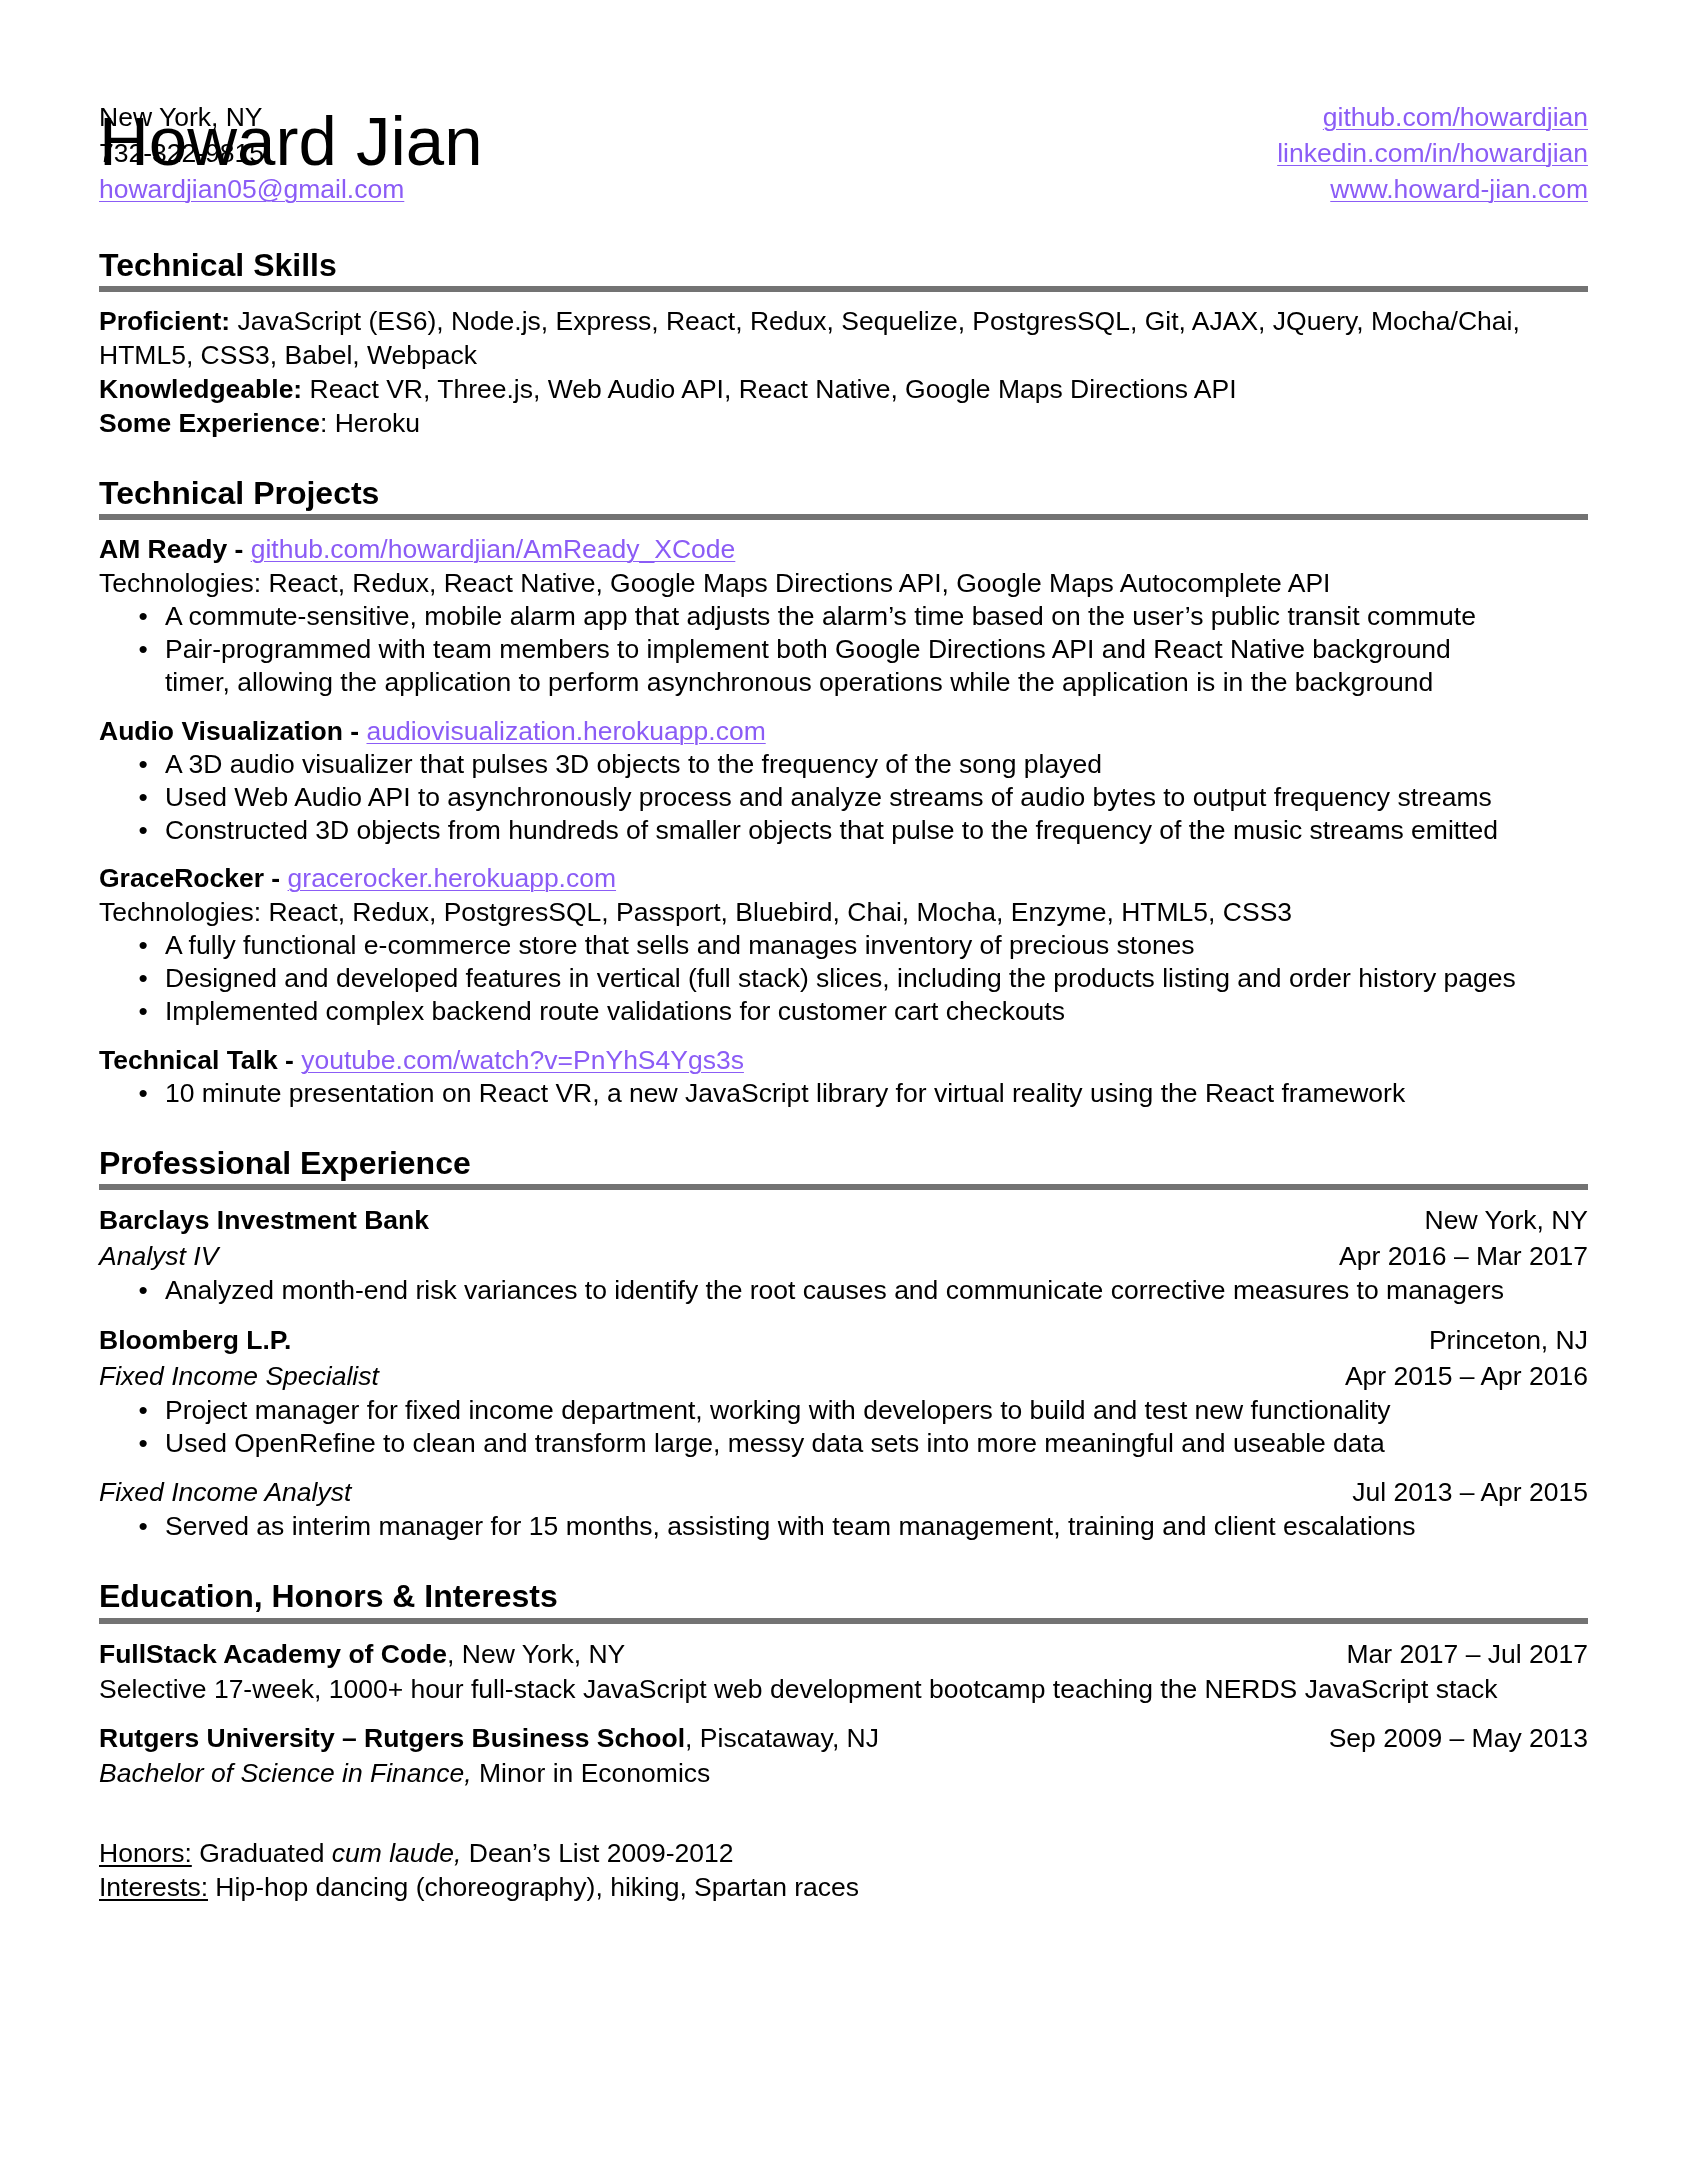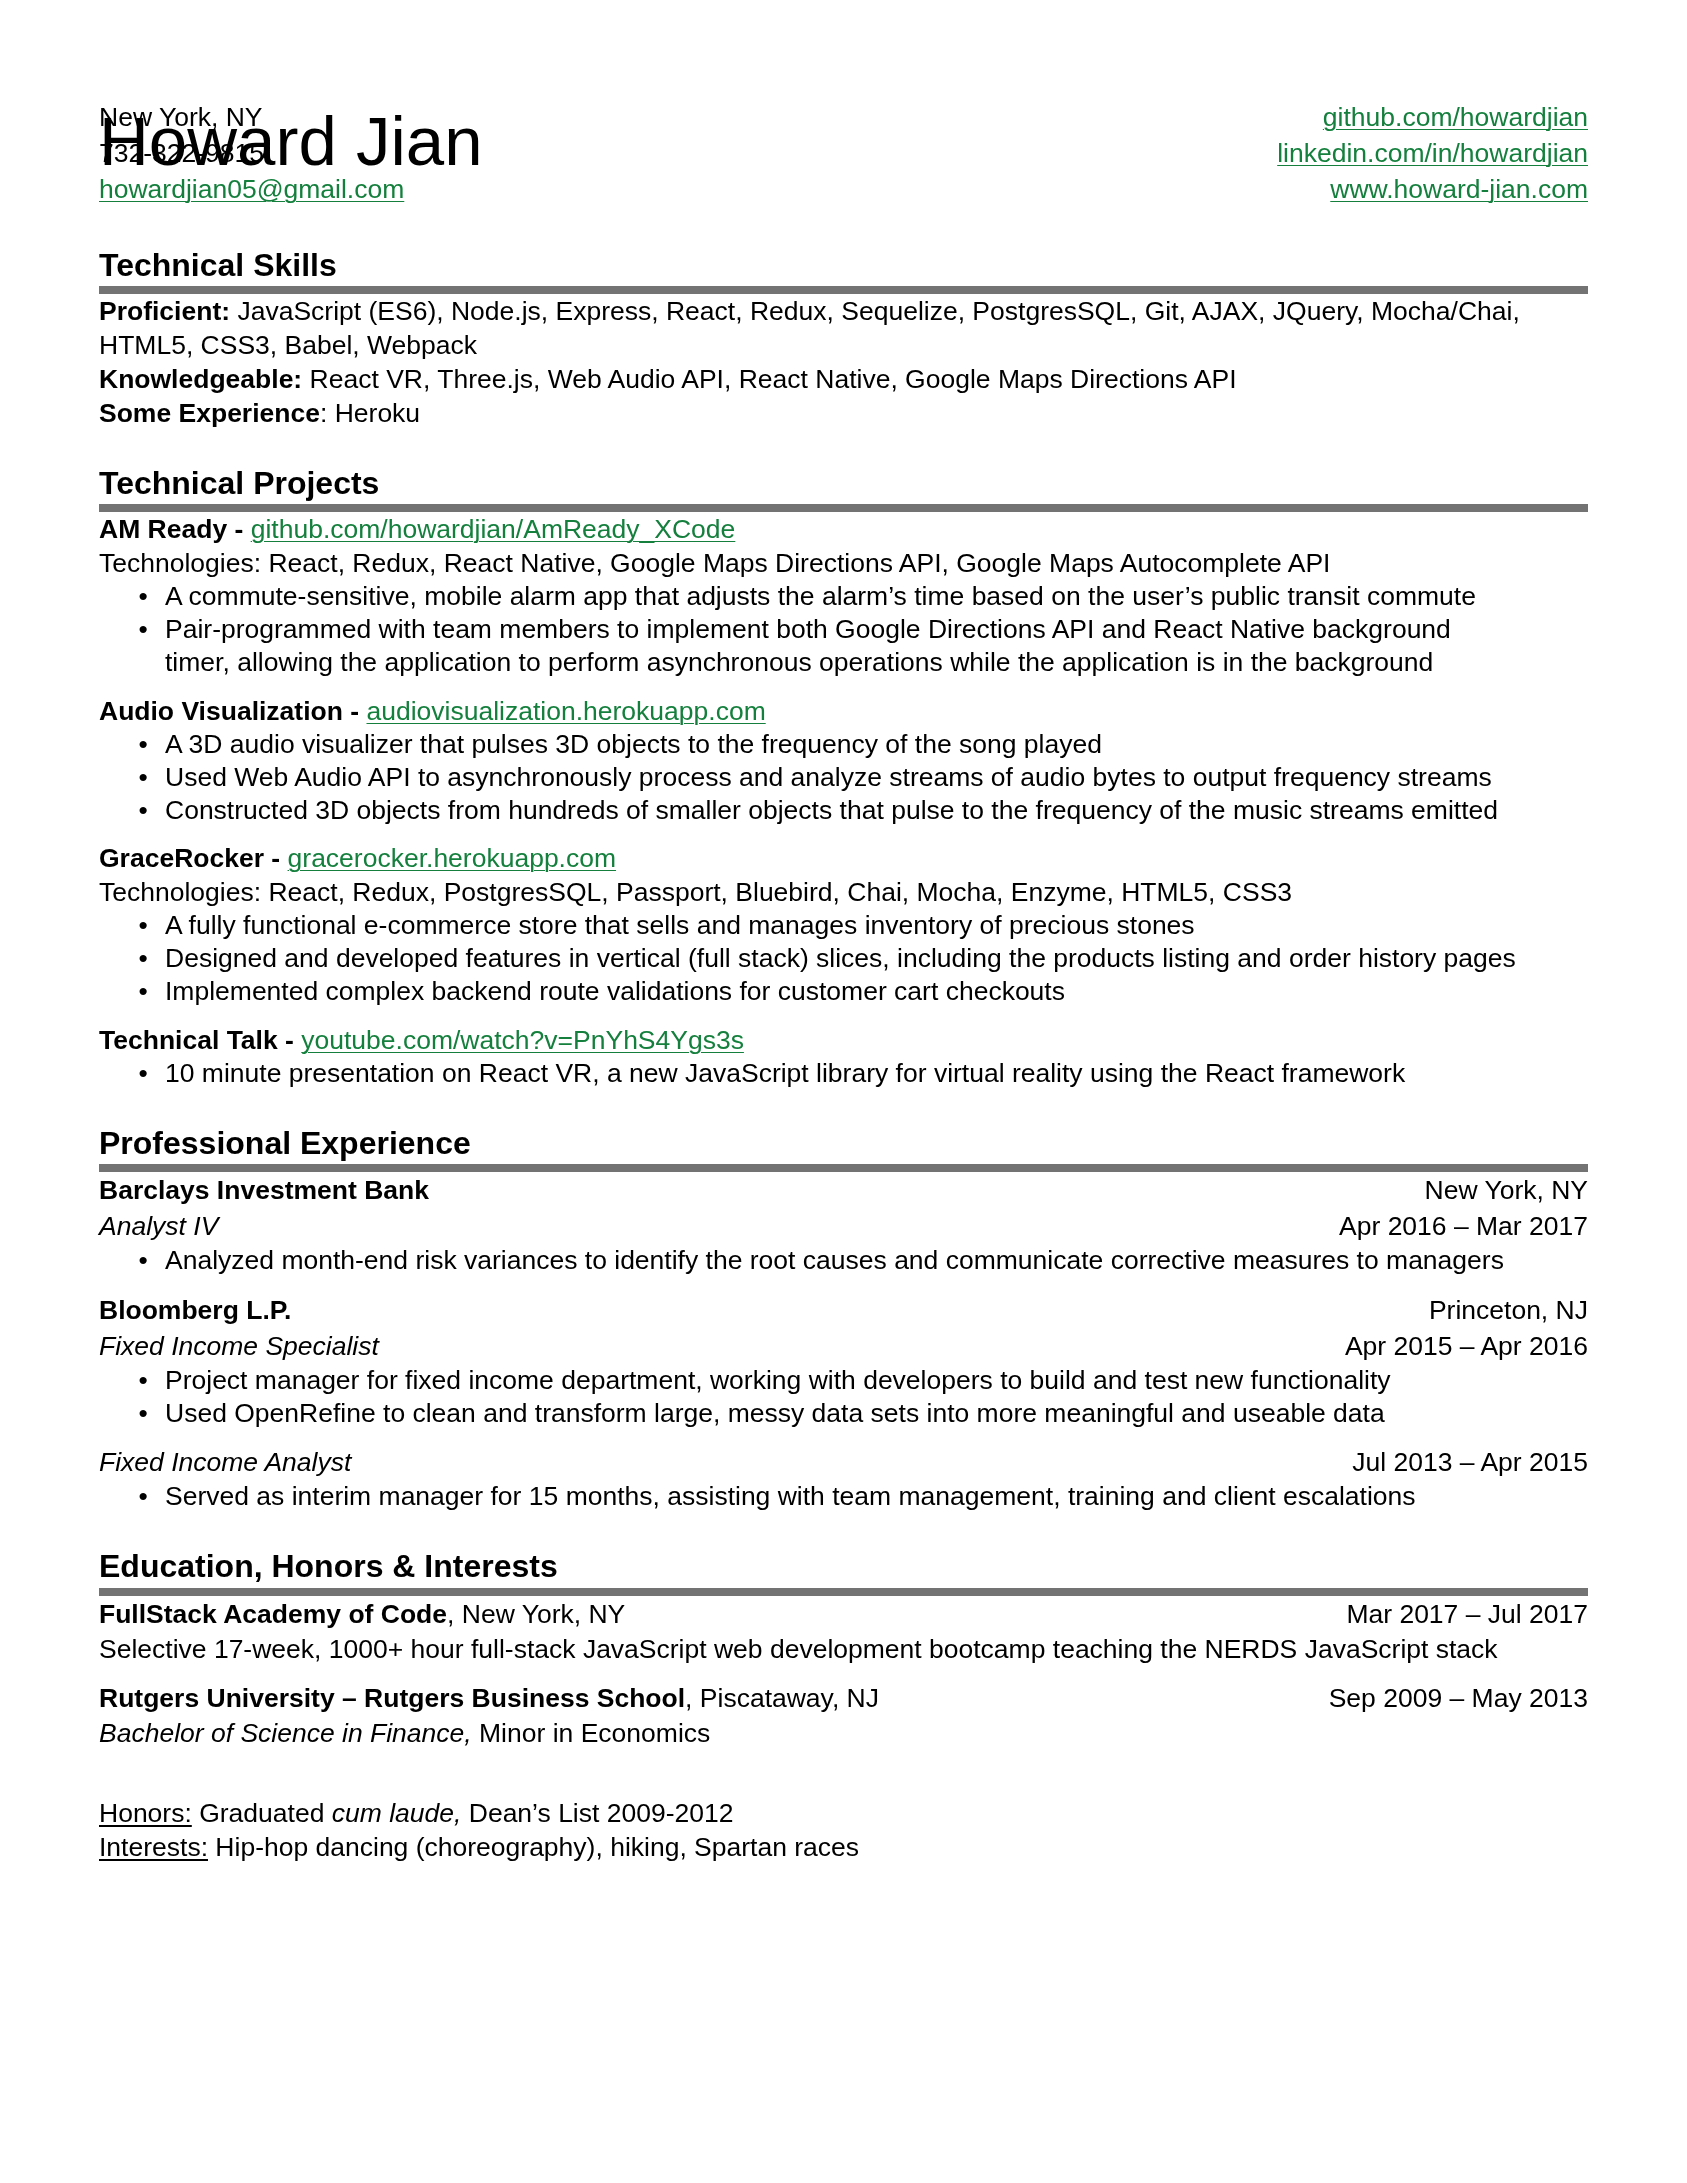--- a/index.html
+++ b/index.html
@@ -1,31 +1,31 @@
 <!DOCTYPE html>
 <html style="font-size:10.6px"><head>
 <meta charset="utf-8">
 <style>
   html, body { margin: 0; padding: 0; background: #ffffff; }
   body {
     width: 1687px; height: 2183px; position: relative; overflow: hidden;
     font-family: "Liberation Sans", sans-serif; color: #000;
     font-size: 26.5px; line-height: 34px;
   }
-  a, .link { color: #15803d; text-decoration: underline; text-decoration-thickness: 1.3px; text-underline-offset: 3.3px; }
+  a, .link { color: #8b5cf6; text-decoration: underline; text-decoration-thickness: 1.3px; text-underline-offset: 3.3px; }
   .page { position: absolute; left: 99px; top: 0; width: 1489px; }
 
   .header { position: relative; height: 218px; }
   .contact-left { position: absolute; left: 0; top: 99px; }
   .contact-left div { height: 36px; line-height: 36px; }
   .name { position: absolute; left: 0; right: 0; top: 99px; text-align: left; font-size: 69px; line-height: 86px; }
   .contact-right { position: absolute; right: 0; top: 99px; text-align: right; }
   .contact-right div { height: 36px; line-height: 36px; }
 
-  .section-title { font-weight: bold; font-size: 32px; line-height: 40px; border-bottom: 8px solid #737373; padding-bottom: 1.3px; margin-bottom: 0; }
+  .section-title { font-weight: bold; font-size: 32px; line-height: 40px; border-bottom: 6px solid #737373; padding-bottom: 1.3px; margin-bottom: 12px; }
   .section { margin-bottom: 33px; }
   .b { font-weight: bold; }
   .i { font-style: italic; }
   .u { text-decoration: underline; text-underline-offset: 3.3px; text-align: center; }
   .line { height: 34px; line-height: 34px; white-space: nowrap; }
   .row { display: flex; justify-content: space-between; height: 36px; line-height: 36px; white-space: nowrap; }
   ul { margin: 0; padding: 0 0 0 66px; list-style: none; }
   ul li { position: relative; height: 33px; line-height: 33px; white-space: nowrap; }
   ul li.wrap { height: auto; white-space: normal; width: 1356px; }
   ul li::before { content: "•"; position: absolute; left: -26.5px; }

